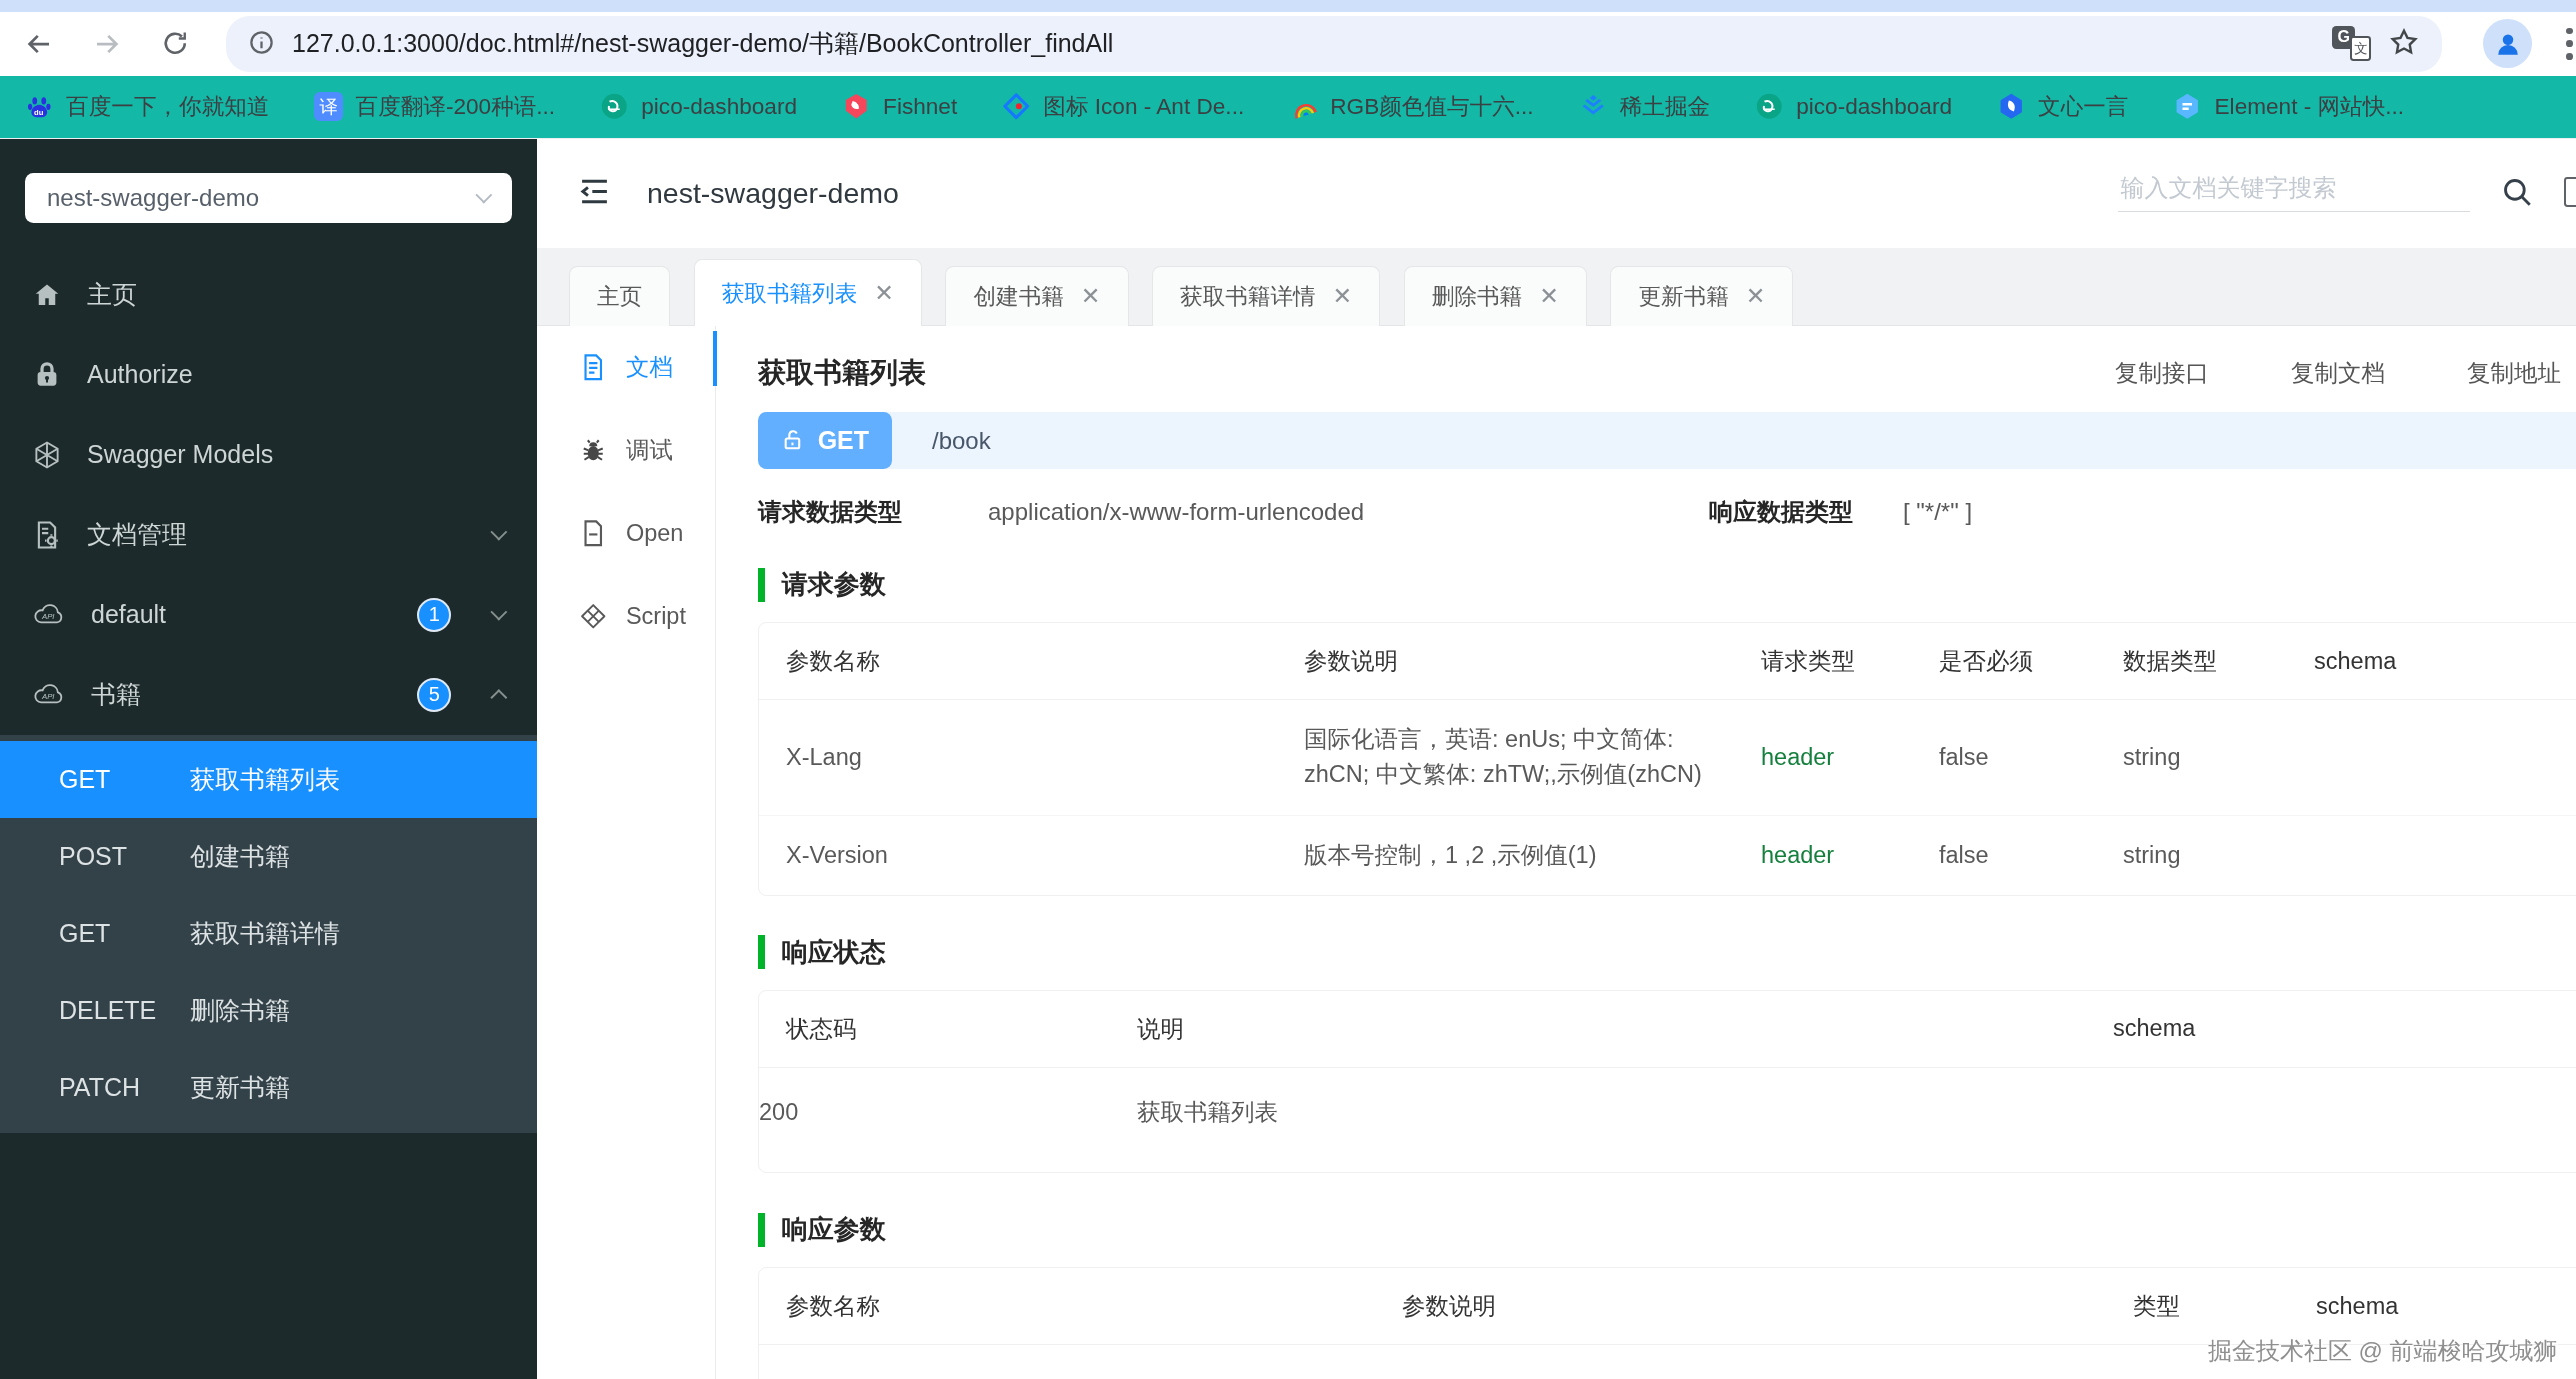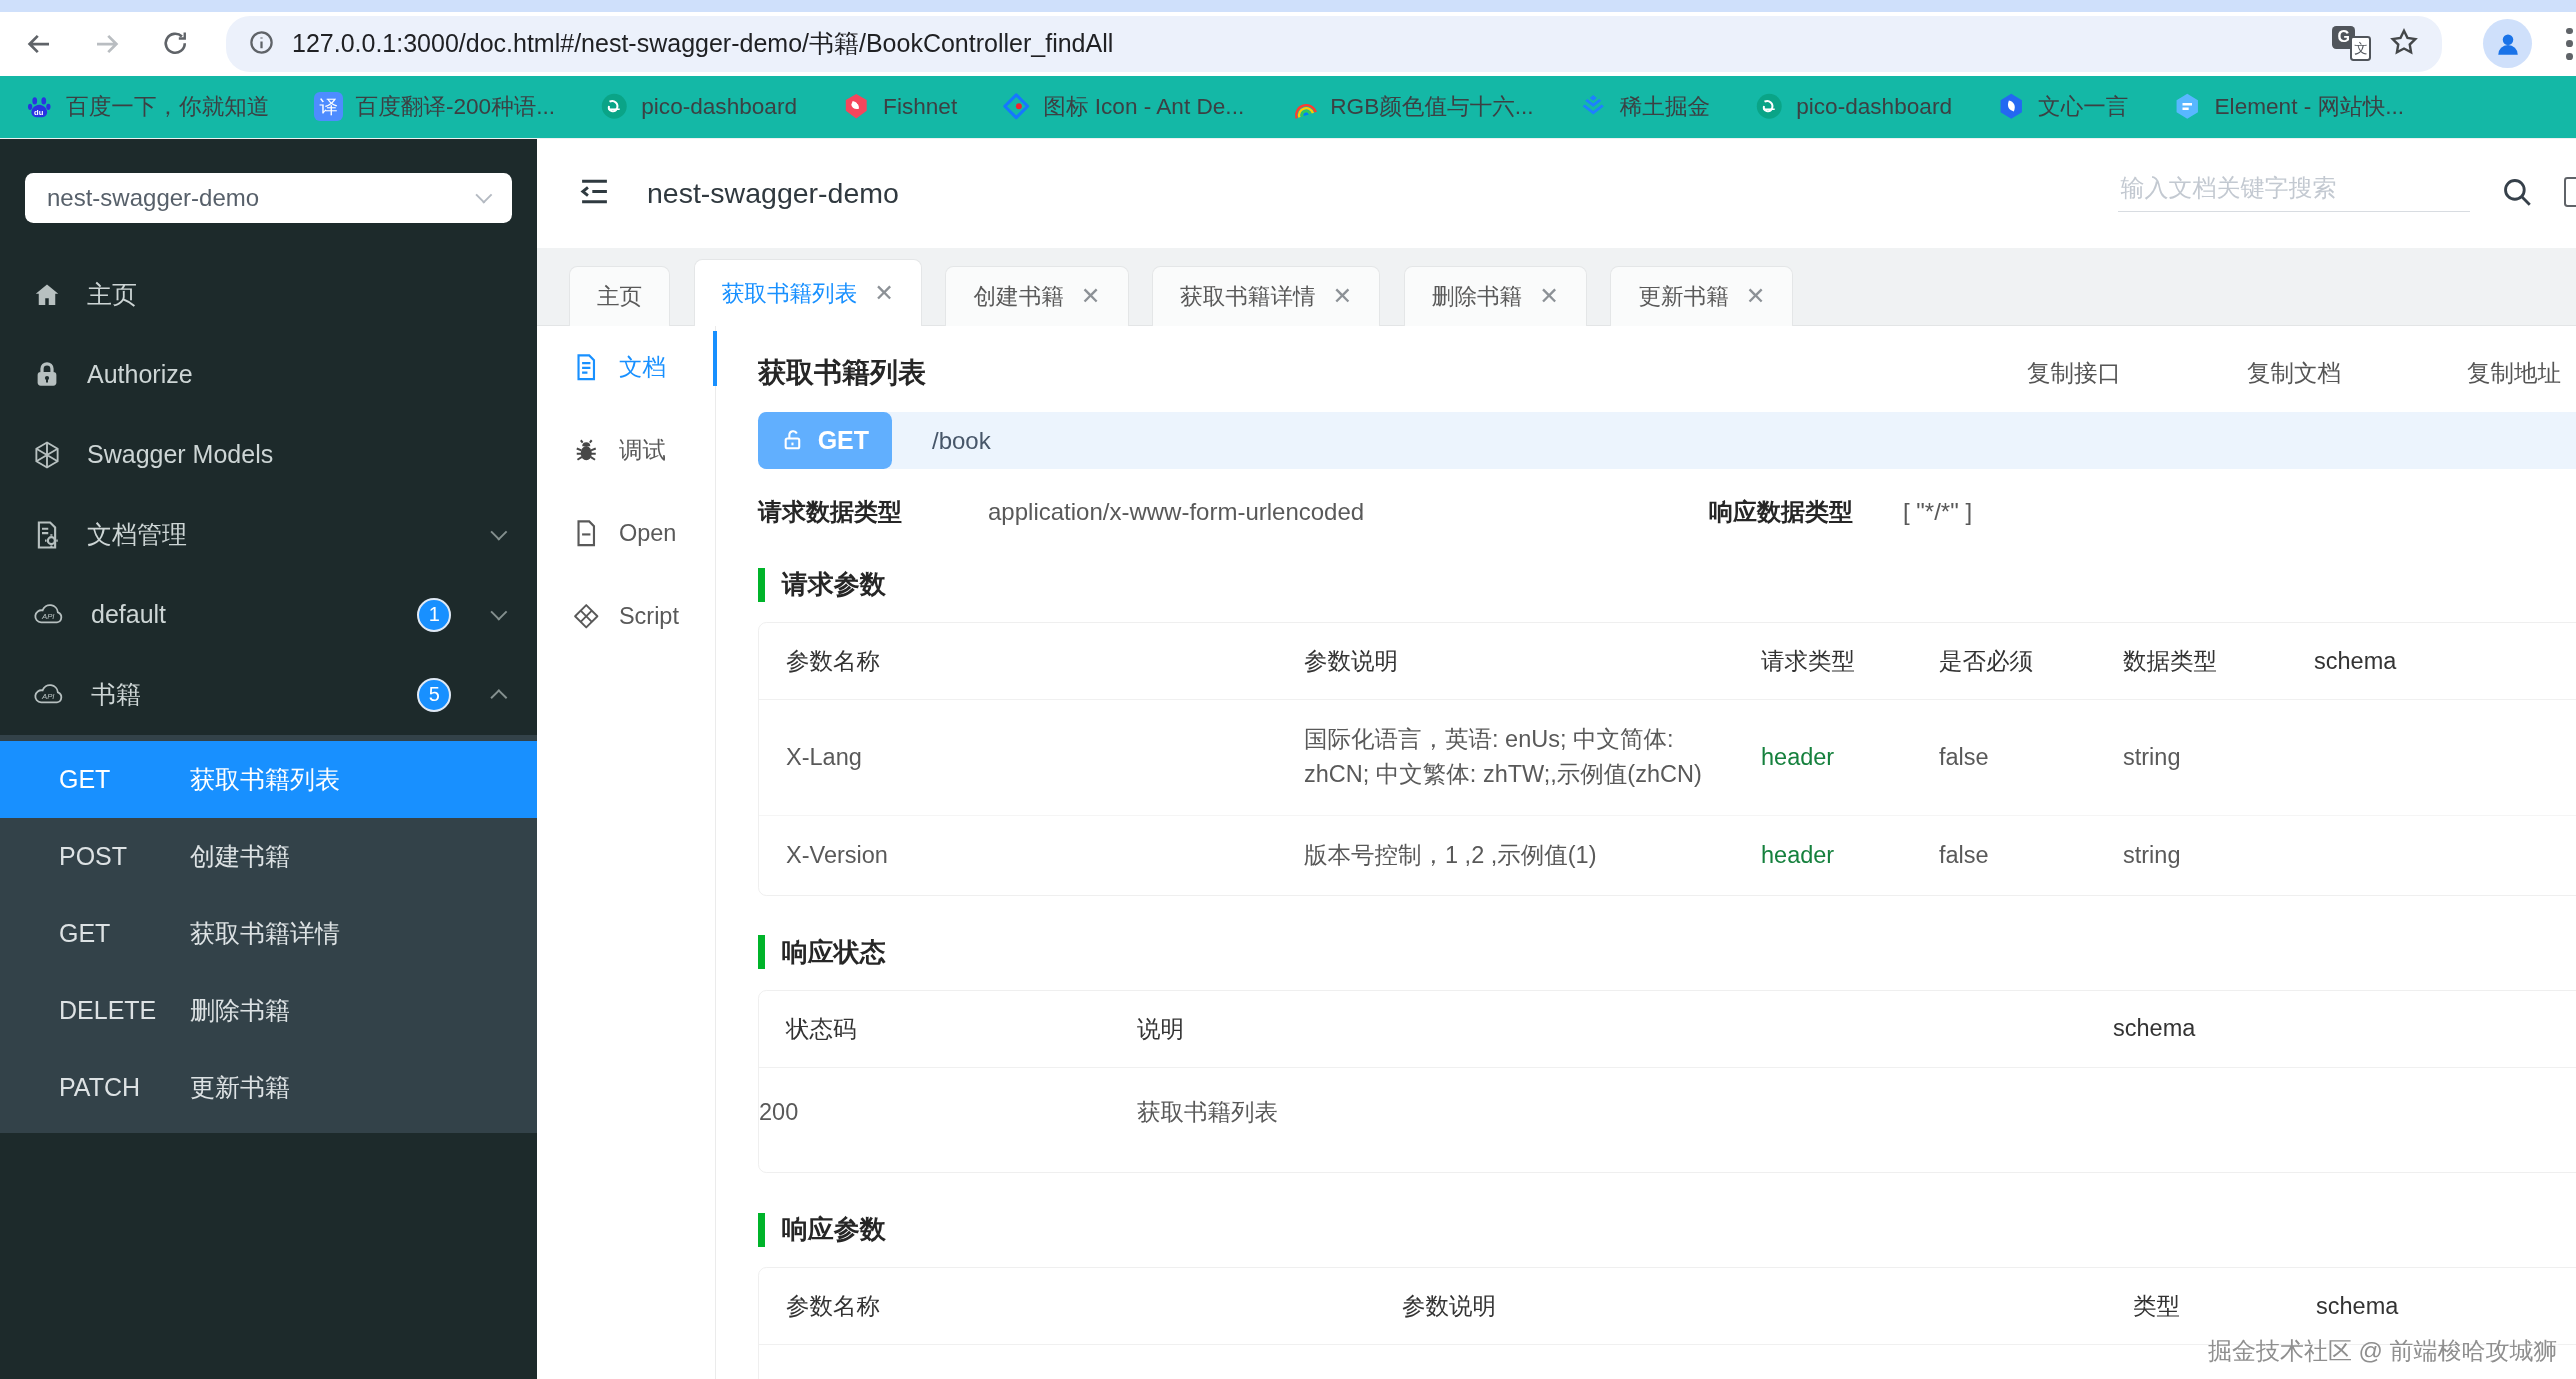--- a/index.html
+++ b/index.html
@@ -67,29 +67,29 @@
   .tab-strip{height:78px;background:#f0f2f3;border-bottom:1.7px solid #e3e5e6;display:flex;align-items:flex-end;
              padding-left:32px;gap:23.5px;}
   .tab{height:60px;display:flex;align-items:center;gap:17px;padding:0 27px;font-size:22.6px;color:#595959;
        background:#fafbfb;border:1.7px solid #e4e6e7;border-bottom:none;border-radius:8.4px 8.4px 0 0;
        position:relative;top:1.7px;white-space:nowrap;}
   .tab.active{background:#fff;color:#1890ff;height:67px;}
   .tab-x{font-size:23.5px;color:#8c9196;line-height:1;}
 
   .doc-body{flex:1;display:flex;min-height:0;background:#fff;}
   .doc-nav{width:179px;flex:none;border-right:1.7px solid #ebebeb;position:relative;}
-  .dn{height:83px;display:flex;align-items:center;gap:18.4px;padding-left:35px;font-size:23.5px;color:#595959;}
+  .dn{height:83px;display:flex;align-items:center;gap:18.4px;padding-left:35px;font-size:23.5px;color:#595959;margin-left:7px;}
   .dn.active{color:#1890ff;}
   .dn-indicator{position:absolute;right:-1.7px;top:5px;width:4.2px;height:55px;background:#1890ff;}
 
   .content{flex:1;min-width:0;padding:28.5px 0 0 42px;overflow:hidden;}
   .doc-title-row{display:flex;align-items:center;margin-bottom:20px;padding-right:15px;}
   .doc-title{font-size:28px;font-weight:bold;color:#262626;}
   .copy-links{margin-left:auto;display:flex;gap:82px;font-size:23.5px;color:#555;}
-  .copy-links span{cursor:pointer;margin-left:44px;}
+  .copy-links span{cursor:pointer;}
 
   .method-bar{display:flex;align-items:center;height:57px;background:#ecf4fd;border-radius:8.4px;
               width:calc(100% + 25px);}
   .method-btn{width:134px;height:57px;border-radius:8.4px;background:#61affe;color:#fff;font-weight:bold;
               font-size:25px;display:flex;align-items:center;justify-content:center;gap:11.7px;flex:none;}
   .path-text{margin-left:40px;font-size:24px;color:#475669;}
 
   .type-row{display:grid;grid-template-columns:230px 721px 194px auto;align-items:center;margin-top:27px;
             font-size:24px;}
   .t-label{font-weight:bold;color:#262626;}

